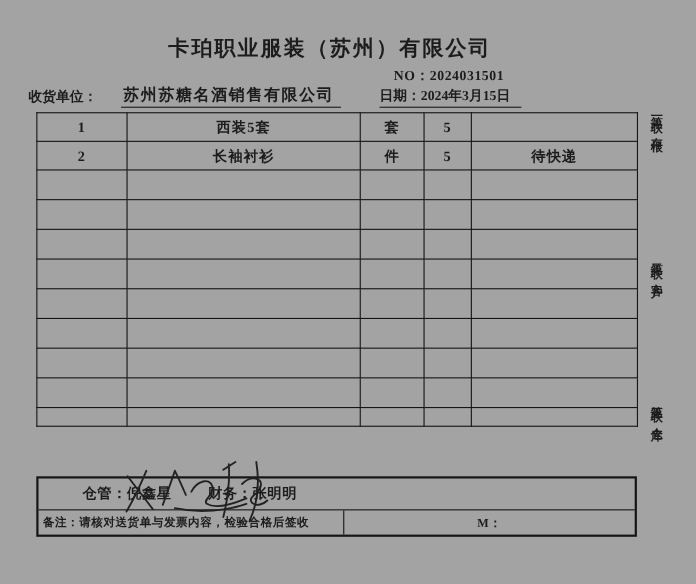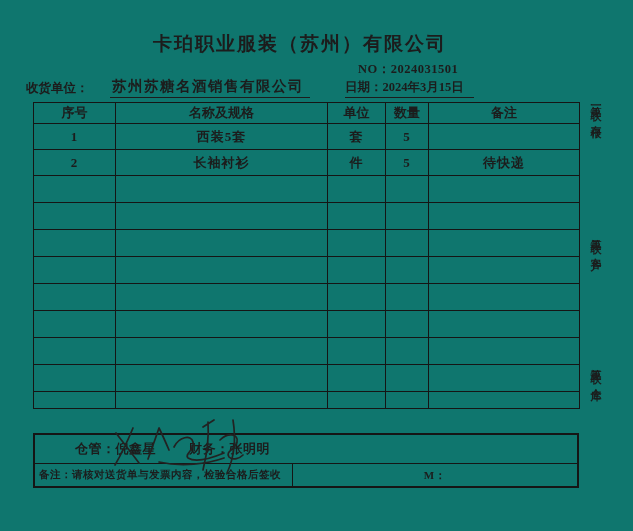--- a/index.html
+++ b/index.html
@@ -3,21 +3,21 @@
 <meta charset="utf-8">
 <style>
   * { margin: 0; padding: 0; box-sizing: border-box; }
   html, body { background: #e8e8e8; }
   body { font-family: "Liberation Serif", "DejaVu Serif", serif; }
   .page {
     position: relative;
     width: 633px;
     height: 531px;
     margin: 0 auto;
-    background: #0f766e;
+    background: #a3a3a3;
     color: #1c1c1c;
     overflow: hidden;
   }
   
   .doc-title {
     position: absolute;
     left: 0; top: 31px;
     width: 600px;
     text-align: center;
     font-size: 19px;
@@ -113,21 +113,21 @@
   .sign-row .grp-deliver { margin-left: 112px; }
   .sign-row .grp-ware    { margin-left: 40px; }
   .sign-row .grp-fin     { margin-left: 33px; }
   .note-row {
     height: 23px;
     border-top: 1.6px solid #151515;
     display: flex;
     align-items: stretch;
   }
   .note-cell {
-    width: 258px;
+    width: 278px;
     border-right: 1.6px solid #151515;
     font-size: 10.5px;
     font-weight: bold;
     display: flex;
     align-items: center;
     padding-left: 4px;
     letter-spacing: 0.5px;
     white-space: nowrap;
   }
   .phone-cell {
@@ -163,27 +163,20 @@
 
   <table class="items-table">
     <colgroup>
       <col class="col-no">
         <col class="col-name">
         <col class="col-unit">
         <col class="col-qty">
         <col class="col-rem">
     </colgroup>
     <tbody>
-        <tr>
-      <th>序号</th>
-      <th>名称及规格</th>
-      <th>单位</th>
-      <th>数量</th>
-      <th>备注</th>
-    </tr>
     <tr class="data-row">
       <td>1</td>
       <td>西装5套</td>
       <td>套</td>
       <td>5</td>
       <td></td>
     </tr>
     <tr class="data-row">
       <td>2</td>
       <td>长袖衬衫</td>

